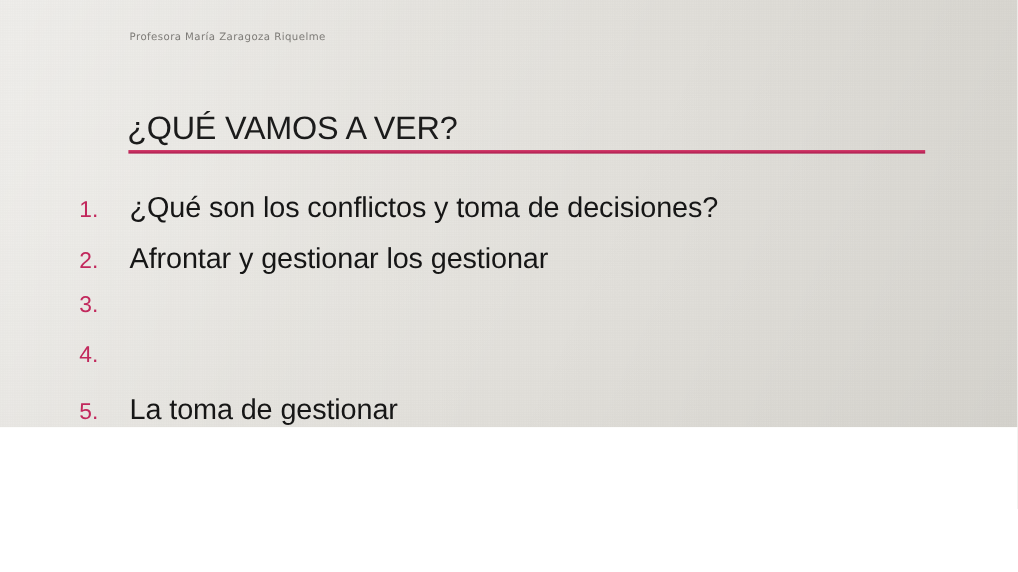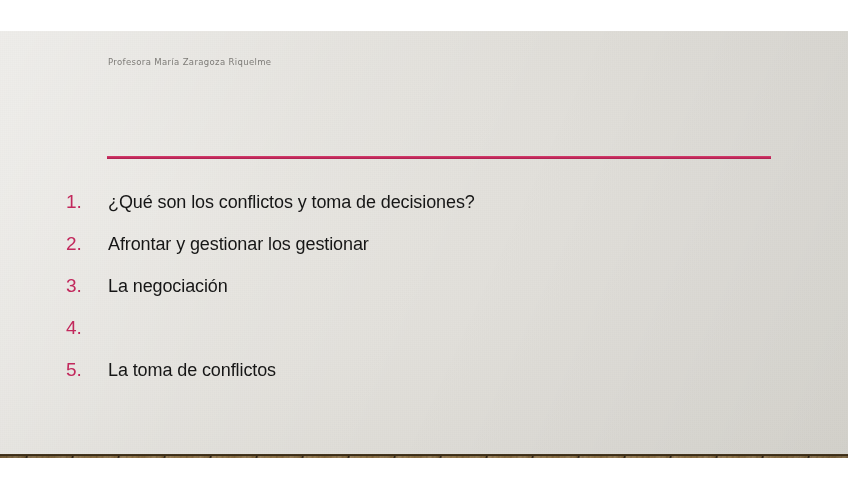--- a/index.html
+++ b/index.html
@@ -7,24 +7,23 @@
     padding: 0;
     background: #ffffff;
   }
   body {
     font-family: "Liberation Sans", sans-serif;
   }
 
   .slide {
     position: relative;
     width: 848px;
-    height: 427px;
+    height: 356px;
     overflow: hidden;
     background: #dfddd8;
-    margin-top: 31px;
   }
 
   
   .wall {
     position: absolute;
     left: 0; top: 0;
     width: 848px;
     height: 424px;
     background:
       radial-gradient(130% 115% at 18% 38%, #e6e4df 0%, #e2e0db 38%, #dcdad4 72%, #d6d4cd 100%);
@@ -100,21 +99,21 @@
   .item-num {
     width: 42px;
     flex: 0 0 42px;
     color: #c2285c;
     font-size: 19px;
     font-weight: 400;
     font-family: "Liberation Sans", sans-serif;
   }
   .item-text {
     color: #161616;
-    font-size: 18px;
+    font-size: 24px;
     font-weight: 400;
     letter-spacing: -0.1px;
     font-family: "Liberation Sans", sans-serif;
   }
 
   
   .floor {
     position: absolute;
     left: 0;
     top: 423px;
@@ -194,42 +193,42 @@
 <body>
 
 <div class="slide">
 
   <div class="wall"></div>
   <div class="wall-sheen"></div>
   <div class="wall-grain"></div>
 
   <div class="prof-name">Profesora María Zaragoza Riquelme</div>
 
+  <div class="title">¿QUÉ VAMOS A VER?</div>
 
   <div class="title-rule"></div>
 
   <ol class="list">
     <li class="list-item">
       <span class="item-num">1.</span>
       <span class="item-text">¿Qué son los conflictos y toma de decisiones?</span>
     </li>
     <li class="list-item">
       <span class="item-num">2.</span>
       <span class="item-text">Afrontar y gestionar los gestionar</span>
     </li>
     <li class="list-item">
       <span class="item-num">3.</span>
-      <span class="item-text">La negociación</span>
     </li>
     <li class="list-item">
       <span class="item-num">4.</span>
     </li>
     <li class="list-item">
       <span class="item-num">5.</span>
-      <span class="item-text">La toma de conflictos</span>
+      <span class="item-text">La toma de gestionar</span>
     </li>
   </ol>
 
   <div class="floor">
     <div class="floor-base"></div>
     <div class="floor-planks"></div>
     <div class="floor-grain"></div>
     <div class="floor-knots"></div>
     <div class="floor-shade"></div>
   </div>

